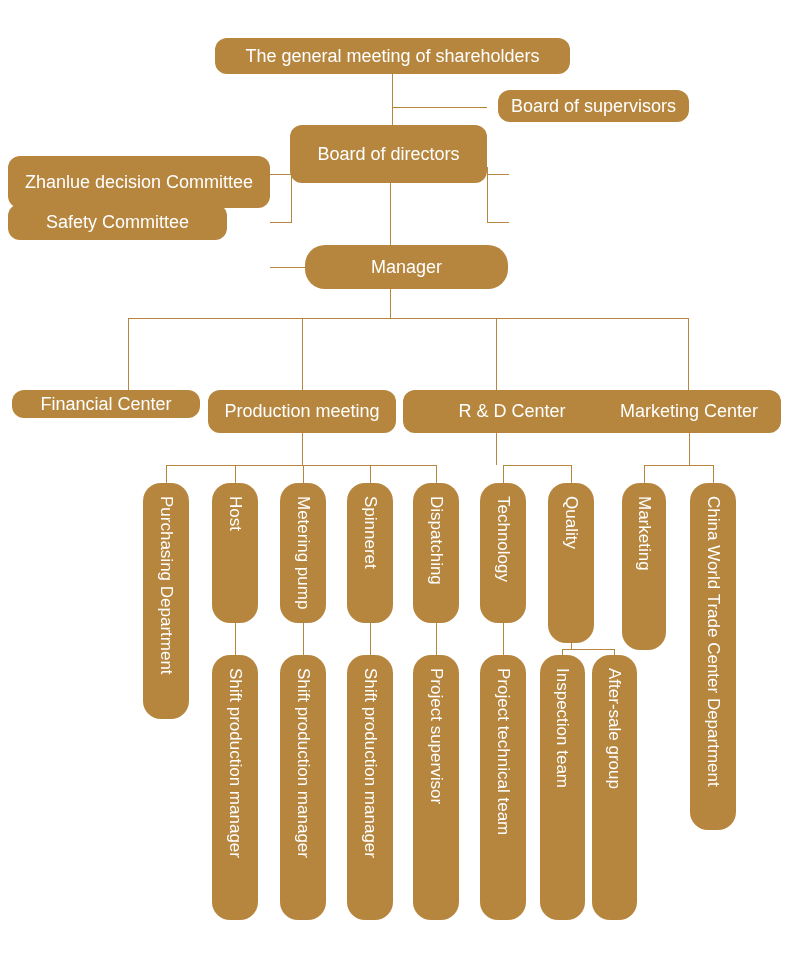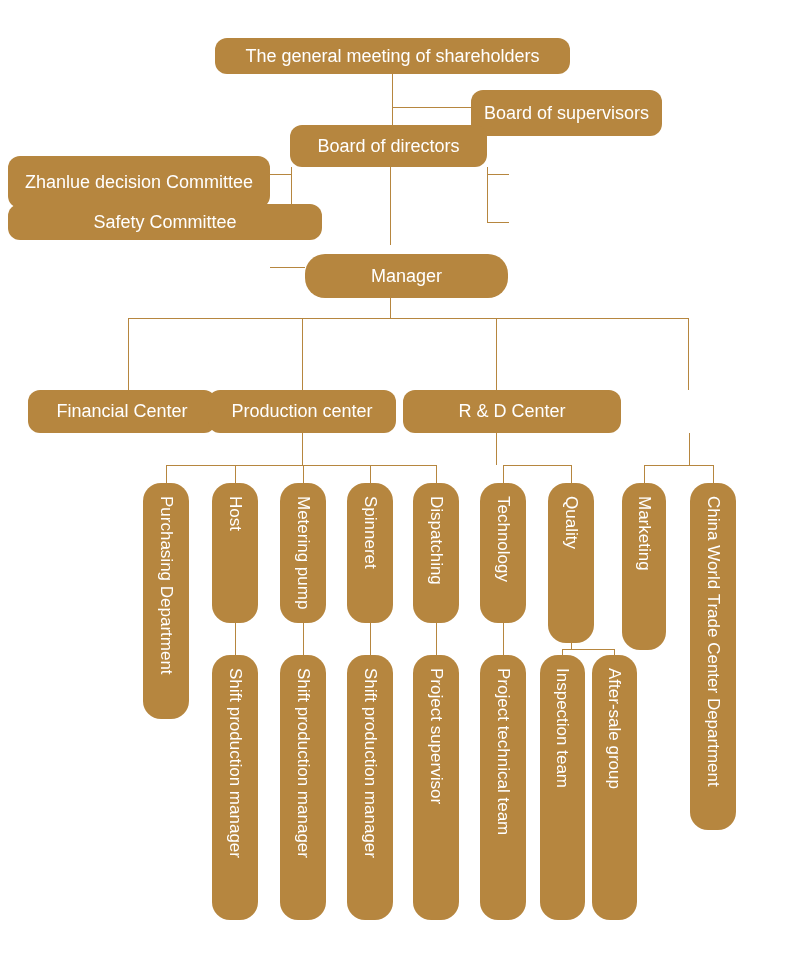--- a/index.html
+++ b/index.html
@@ -88,28 +88,29 @@
   <div class="line" style="left:303px;top:623px;width:1px;height:32px"></div>
   <div class="line" style="left:370px;top:623px;width:1px;height:32px"></div>
   <div class="line" style="left:436px;top:623px;width:1px;height:32px"></div>
   <div class="line" style="left:503px;top:623px;width:1px;height:32px"></div>
   <div class="line" style="left:571px;top:643px;width:1px;height:7px"></div>
   <div class="line" style="left:562px;top:649px;width:53px;height:1px"></div>
   <div class="line" style="left:562px;top:649px;width:1px;height:6px"></div>
   <div class="line" style="left:614px;top:649px;width:1px;height:6px"></div>
 
   <div class="node h" style="left:215px;top:38px;width:355px;height:36px">The general meeting of shareholders</div>
-  <div class="node h" style="left:471px;top:90px;width:191px;height:46px">Board of supervisors</div>
-  <div class="node h" style="left:290px;top:125px;width:197px;height:42px">Board of directors</div>
+  <div class="node h" style="left:498px;top:90px;width:191px;height:32px">Board of supervisors</div>
+  <div class="node h" style="left:290px;top:125px;width:197px;height:58px">Board of directors</div>
   <div class="node h" style="left:8px;top:156px;width:262px;height:52px">Zhanlue decision Committee</div>
-  <div class="node h" style="left:8px;top:204px;width:314px;height:36px">Safety Committee</div>
-  <div class="node h" style="left:305px;top:254px;width:203px;height:44px;border-radius:20px">Manager</div>
-  <div class="node h" style="left:28px;top:390px;width:188px;height:43px">Financial Center</div>
-  <div class="node h" style="left:208px;top:390px;width:188px;height:43px">Production center</div>
+  <div class="node h" style="left:8px;top:204px;width:219px;height:36px">Safety Committee</div>
+  <div class="node h" style="left:305px;top:245px;width:203px;height:44px;border-radius:20px">Manager</div>
+  <div class="node h" style="left:12px;top:390px;width:188px;height:28px">Financial Center</div>
+  <div class="node h" style="left:208px;top:390px;width:188px;height:43px">Production meeting</div>
   <div class="node h" style="left:403px;top:390px;width:218px;height:43px">R &amp; D Center</div>
+  <div class="node h" style="left:597px;top:390px;width:184px;height:43px">Marketing Center</div>
 
   <div class="node v" style="left:143px;top:483px;width:46px;height:236px">
       <span class="vlbl">Purchasing Department</span>
     </div>
   <div class="node v" style="left:212px;top:483px;width:46px;height:140px">
       <span class="vlbl">Host</span>
     </div>
   <div class="node v" style="left:280px;top:483px;width:46px;height:140px">
       <span class="vlbl">Metering pump</span>
     </div>

